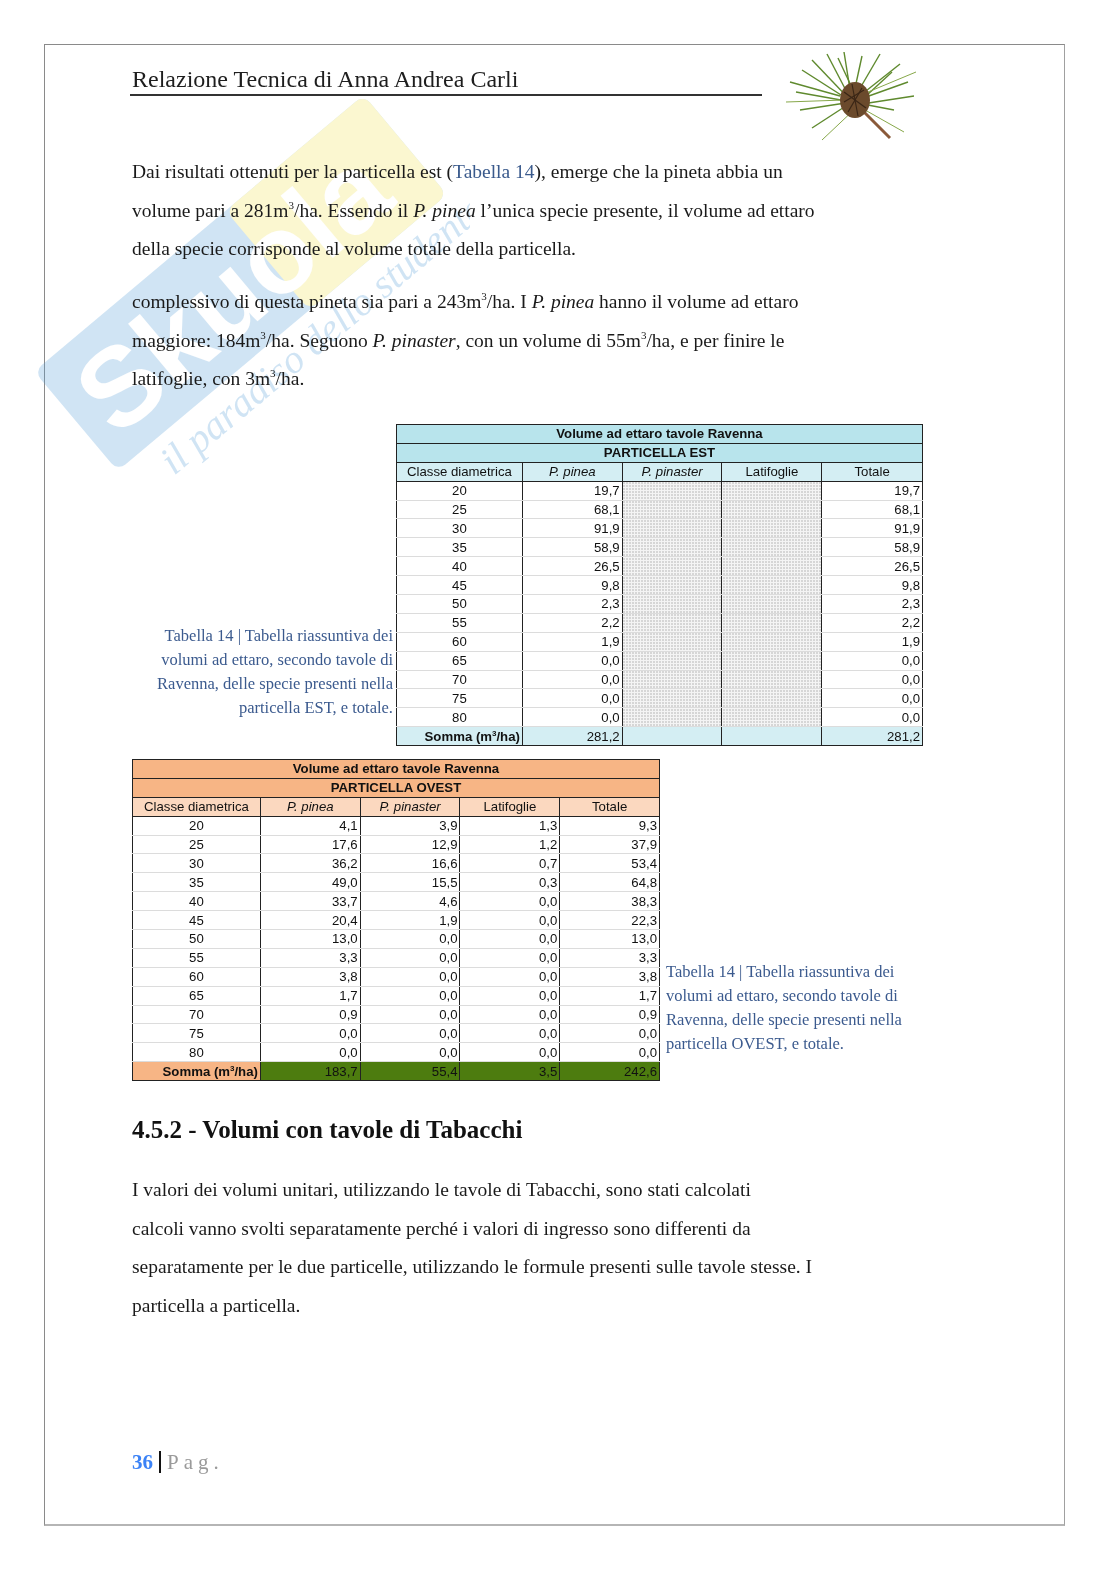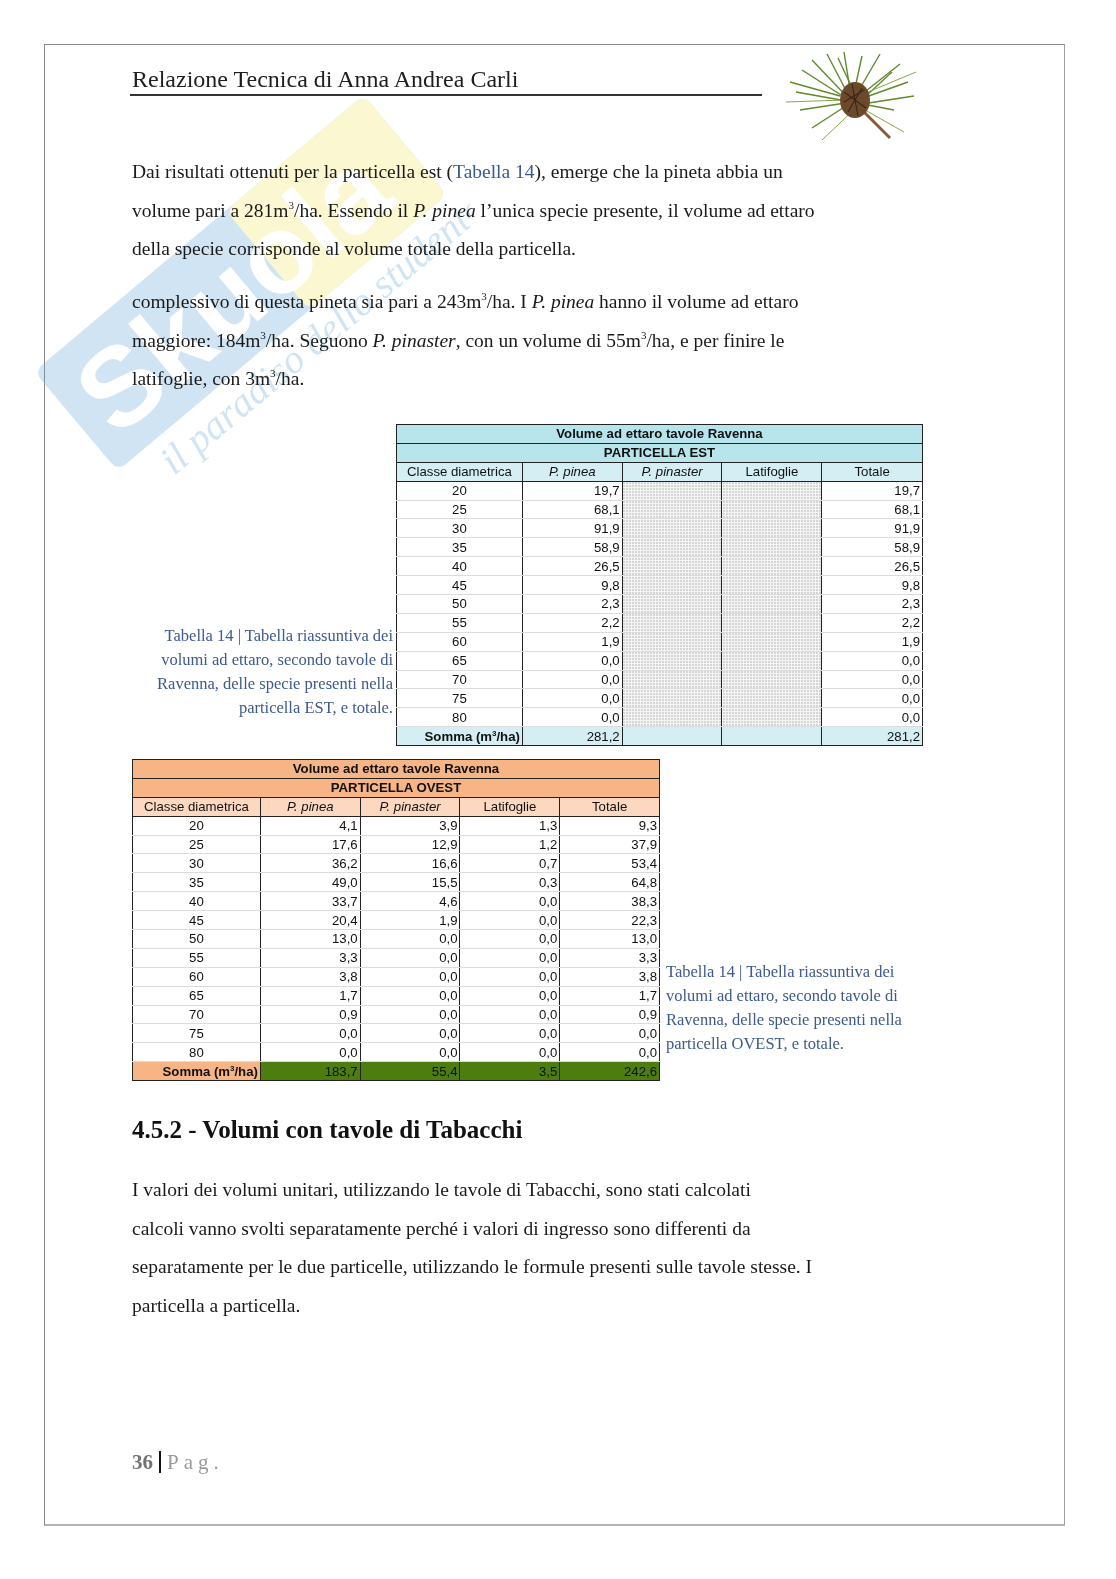--- a/index.html
+++ b/index.html
@@ -40,21 +40,21 @@
   .ovest .sum td { background: #4d7c0f; }
   .ovest .sum td.lbl { background: #f7b585; }
 
   .caption { position: absolute; font-size: 16.5px; line-height: 24px; color: #3b5a8e; }
   .cap14 { left: 150px; top: 624px; width: 243px; text-align: right; }
   .cap15 { left: 666px; top: 960px; width: 262px; text-align: left; }
 
   .h2 { position: absolute; left: 132px; top: 1116px; font-size: 25px; font-weight: bold; color: #111; }
 
   .footer { position: absolute; left: 132px; top: 1450px; font-size: 21px; }
-  .footer .num { font-weight: bold; color: #737373; }
+  .footer .num { font-weight: bold; color: #3b82f6; }
   .footer .sep { display: inline-block; width: 2px; height: 22px; background: #111; vertical-align: -4px; margin: 0 6px 0 6px; }
   .footer .pag { color: #9a9a9a; letter-spacing: 5px; }
 </style>
 </head>
 <body>
 
 <div class="page"></div>
 
 <svg class="wm" viewBox="0 0 460 440">
   <g opacity="0.28" transform="rotate(-40 230 220)">

